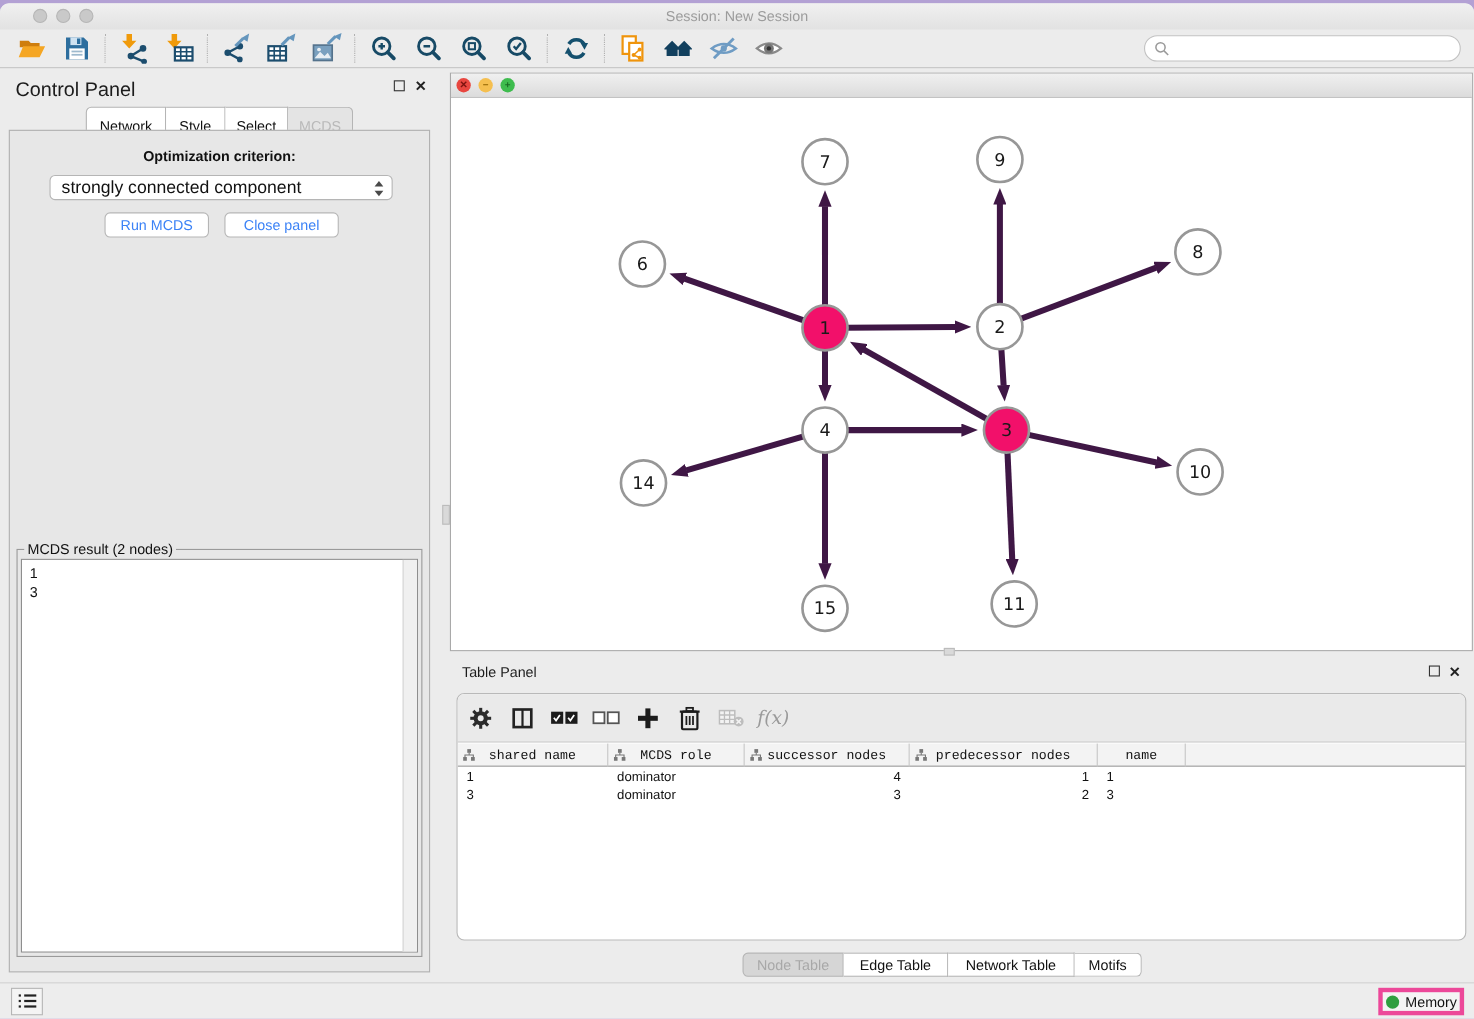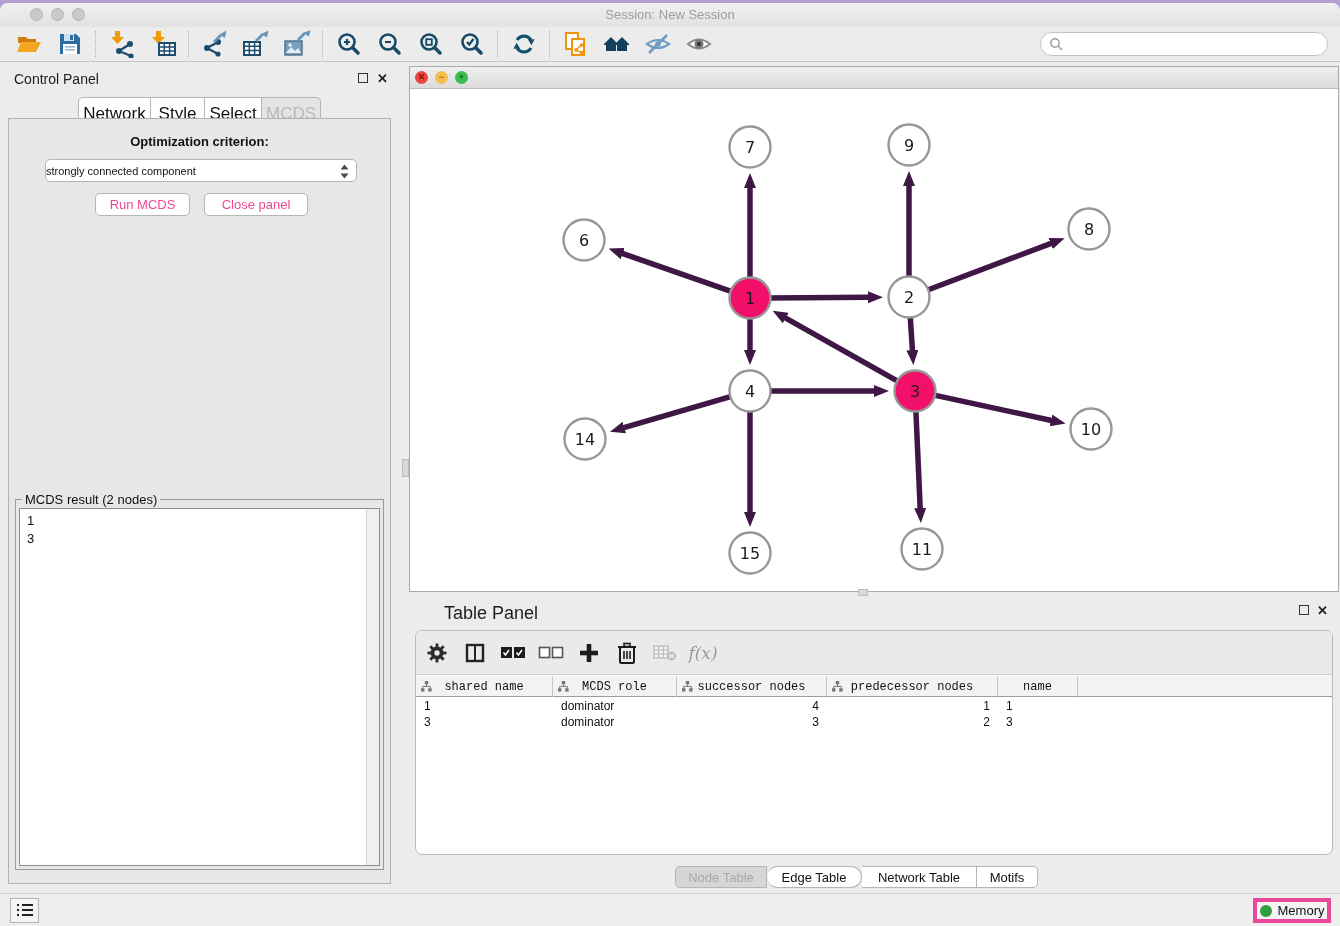--- a/index.html
+++ b/index.html
@@ -6,46 +6,46 @@
 html,body { width:1340px; height:926px; overflow:hidden; }
 body { background:#b3a1d4; font-family:"Liberation Sans", sans-serif; }
 .window { position:absolute; left:0; top:3px; width:1340px; height:923px; background:#ececec; border-radius:8px 8px 0 0; overflow:hidden; }
 .titlebar { position:absolute; left:0; top:0; width:100%; height:24px; background:linear-gradient(#f0f0f0,#e2e2e2); }
 .tl-dot { position:absolute; top:5px; width:13px; height:13px; border-radius:50%; background:#c9c9c9; border:1px solid #b6b6b6; }
 .win-title { position:absolute; left:0; right:0; top:4px; text-align:center; font-size:13px; color:#9c9c9c; }
 .toolbar { position:absolute; left:0; top:24px; width:100%; height:35px; background:#ececec; border-bottom:1px solid #c6c6c6; display:flex; align-items:center; padding-left:8px; }
 .tbtn { width:41px; height:30px; display:flex; align-items:center; justify-content:center; flex:0 0 auto; }
 .tsep { width:1px; height:26px; border-left:1px dotted #b0b0b0; margin:0 5px; flex:0 0 auto; }
 .searchbox { position:absolute; right:12px; top:5px; width:288px; height:24px; background:#fff; border:1px solid #c2c2c2; border-radius:12px; display:flex; align-items:center; padding-left:8px; }
-.cp-title { position:absolute; left:14px; top:68px; font-size:14px; color:#1c1c1c; }
+.cp-title { position:absolute; left:14px; top:68px; font-size:18px; color:#1c1c1c; }
 .panel-float { position:absolute; width:10px; height:10px; border:1.5px solid #333; }
 .panel-close { position:absolute; font-size:13px; font-weight:bold; color:#222; }
 .cp-tabs { position:absolute; left:78px; top:94px; height:22px; display:flex; }
-.tab { height:34px; border:1px solid #b5b5b5; border-left:none; background:#fff; font-size:17px; color:#111; display:flex; align-items:center; justify-content:center; }
+.tab { height:34px; border:1px solid #b5b5b5; border-left:none; background:#fff; font-size:13px; color:#111; display:flex; align-items:center; justify-content:center; }
 .tab:first-child { border-left:1px solid #b5b5b5; border-radius:5px 0 0 0; }
 .tab:last-child { border-radius:0 5px 0 0; }
 .tab.disabled { background:#e4e4e4; color:#b9b9b9; border-bottom-color:#e4e4e4; }
 .cp-body { position:absolute; left:8px; top:115px; width:383px; height:766px; border:1px solid #b1b1b1; background:#e7e7e7; }
 .opt-label { position:absolute; left:0; right:0; top:15px; text-align:center; font-size:13px; font-weight:bold; color:#111; }
-.cp-select { position:absolute; left:36px; top:40px; width:312px; height:23px; background:#fff; border:1px solid #b5b5b5; border-radius:5px; font-size:11px; color:#111; display:flex; align-items:center; }
+.cp-select { position:absolute; left:36px; top:40px; width:312px; height:23px; background:#fff; border:1px solid #b5b5b5; border-radius:5px; font-size:16px; color:#111; display:flex; align-items:center; padding-left:10px; }
 .sel-arrows { position:absolute; right:7px; top:4px; }
-.cp-btn { position:absolute; top:74px; height:23px; background:#fff; border:1px solid #b5b5b5; border-radius:5px; font-size:13px; color:#ec4899; display:flex; align-items:center; justify-content:center; }
+.cp-btn { position:absolute; top:74px; height:23px; background:#fff; border:1px solid #b5b5b5; border-radius:5px; font-size:13px; color:#3b82f6; display:flex; align-items:center; justify-content:center; }
 .result-box { position:absolute; left:6px; top:380px; width:369px; height:371px; border:1px solid #9a9a9a; }
 .result-legend { position:absolute; left:6px; top:-8px; background:#e7e7e7; padding:0 3px; font-size:13px; color:#111; }
 .result-white { position:absolute; left:3px; right:3px; top:8px; bottom:3px; background:#fff; border:1px solid #8e8e8e; }
 .result-lines { position:absolute; left:7px; top:3px; font-size:13px; color:#111; line-height:18px; white-space:pre; }
 .result-scroll { position:absolute; right:0; top:0; bottom:0; width:13px; background:#f0f0f0; border-left:1px solid #d4d4d4; }
 .net-frame { position:absolute; left:409px; top:63px; width:930px; height:526px; border:1px solid #a9a9a9; background:#fff; }
 .net-titlebar { position:absolute; left:0; top:0; right:0; height:22px; background:linear-gradient(#f0f0f0,#dcdcdc); border-bottom:1px solid #bdbdbd; }
 .light { position:absolute; top:4px; width:13px; height:13px; border-radius:50%; font-size:9px; font-weight:bold; text-align:center; line-height:13px; }
 .net-title { position:absolute; left:0; right:0; top:3px; text-align:center; font-size:13px; color:#2b2b2b; }
 .net-canvas { position:absolute; left:0; top:22px; }
 .net-handle-left { position:absolute; left:-8px; top:392px; width:7px; height:18px; background:#d9d9d9; border:1px solid #bcbcbc; }
 .net-handle-bottom { position:absolute; left:448px; bottom:-5px; width:10px; height:7px; background:#d9d9d9; border:1px solid #bcbcbc; }
-.tp-title { position:absolute; left:420px; top:600px; font-size:18px; color:#1c1c1c;margin-left:24px; }
+.tp-title { position:absolute; left:420px; top:600px; font-size:13px; color:#1c1c1c; }
 .tp-box { position:absolute; left:415px; top:627px; width:918px; height:225px; border:1px solid #b9b9b9; border-radius:7px; background:#fff; overflow:hidden; }
 .tp-toolbar { position:absolute; left:0; top:0; right:0; height:44px; background:#eaeaea; border-bottom:1px solid #cdcdcd; display:flex; align-items:center; padding-left:2px; }
 .tp-tbtn { width:38px; height:34px; display:flex; align-items:center; justify-content:center; flex:0 0 auto; }
 .tp-header { position:absolute; left:0; top:45px; right:0; height:21px; display:flex; border-bottom:1px solid #9c9c9c; background:#f3f3f3;font-family:Liberation Mono, monospace; }
 .th { position:relative; height:21px; border-right:1px solid #c6c6c6; display:flex; align-items:center; justify-content:center; font-size:12px; color:#111; }
 .th svg { position:absolute; left:5px; top:5px; }
 .tp-rows { position:absolute; left:0; top:67px; right:0; }
 .tr { display:flex; height:16px; }
 .td { font-size:12px; color:#111; padding:0 8px; line-height:16px; white-space:nowrap; overflow:hidden; }
 .bottom-tabs { position:absolute; left:675px; top:863px; height:22px; display:flex; }
@@ -448,21 +448,21 @@
           <div class="td" style="width: 124px; text-align: left;">dominator</div>
           <div class="td" style="width: 150px; text-align: right;">3</div>
           <div class="td" style="width: 171px; text-align: right;">2</div>
           <div class="td" style="width: 80px; text-align: left;">3</div>
         </div>
       </div>
   </div>
 
   <div class="bottom-tabs" id="bottom-tabs">
       <div class="btab disabled" style="width: 92px;">Node Table</div>
-      <div class="btab" style="width: 95px; border-radius: 11px;">Edge Table</div>
+      <div class="btab" style="width: 95px;">Edge Table</div>
       <div class="btab" style="width: 115px;">Network Table</div>
       <div class="btab" style="width: 61px;">Motifs</div>
     </div>
 
   <div class="statusbar">
     <div class="list-btn">
       <div class="listicon">
           <div style="top:0"></div>
           <div style="top:5px"></div>
           <div style="top:10px"></div>

